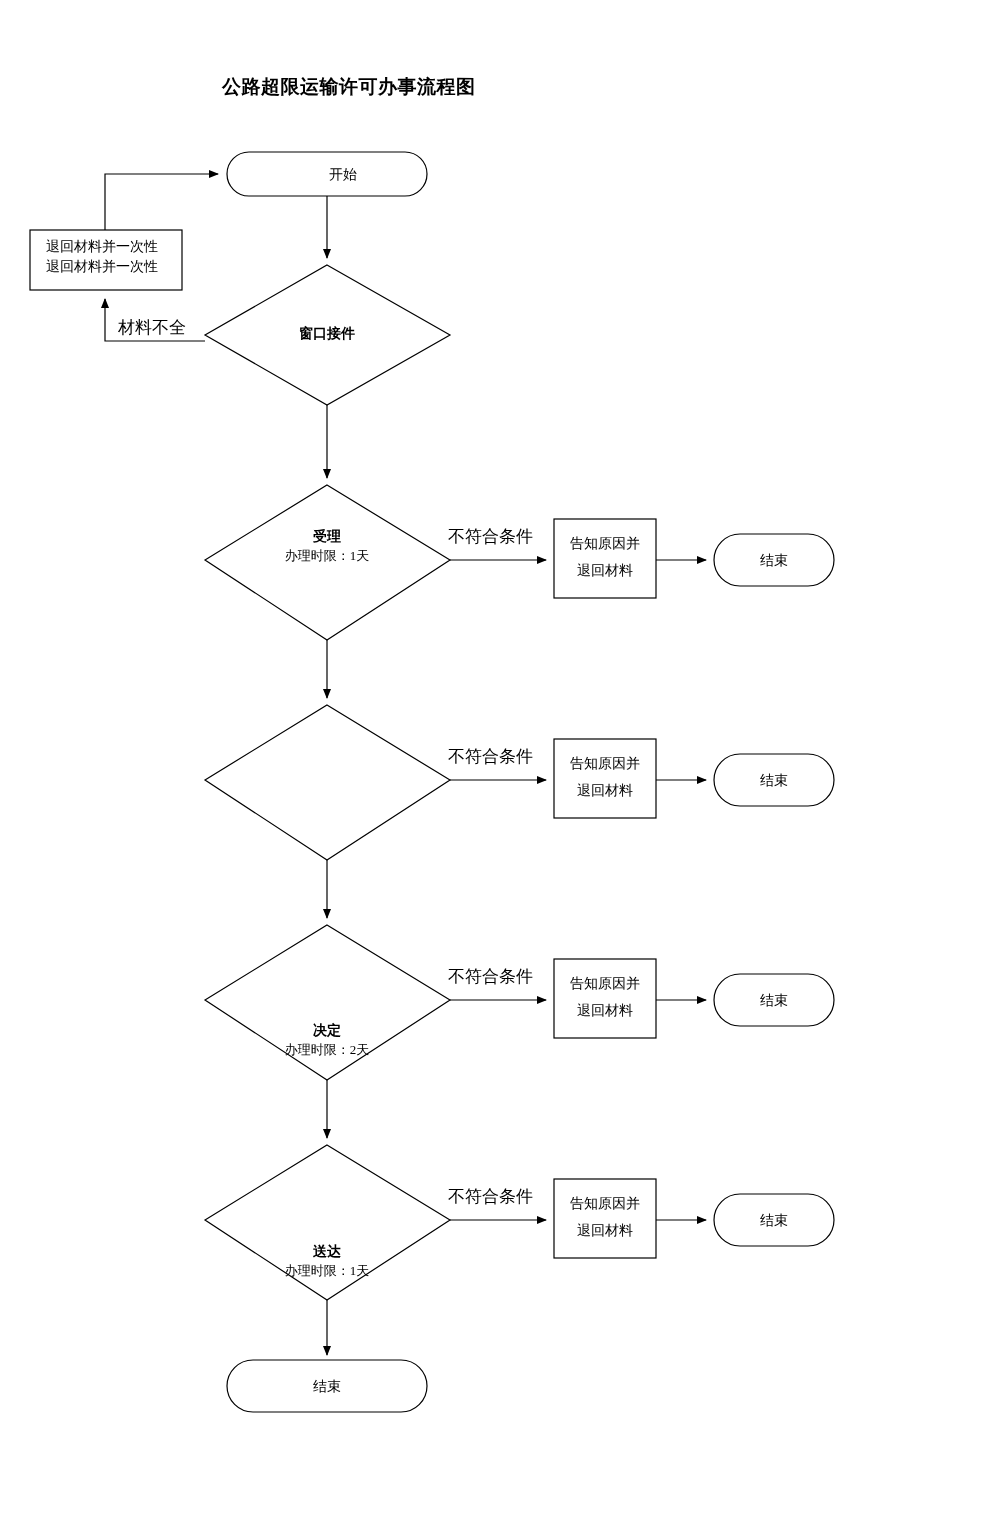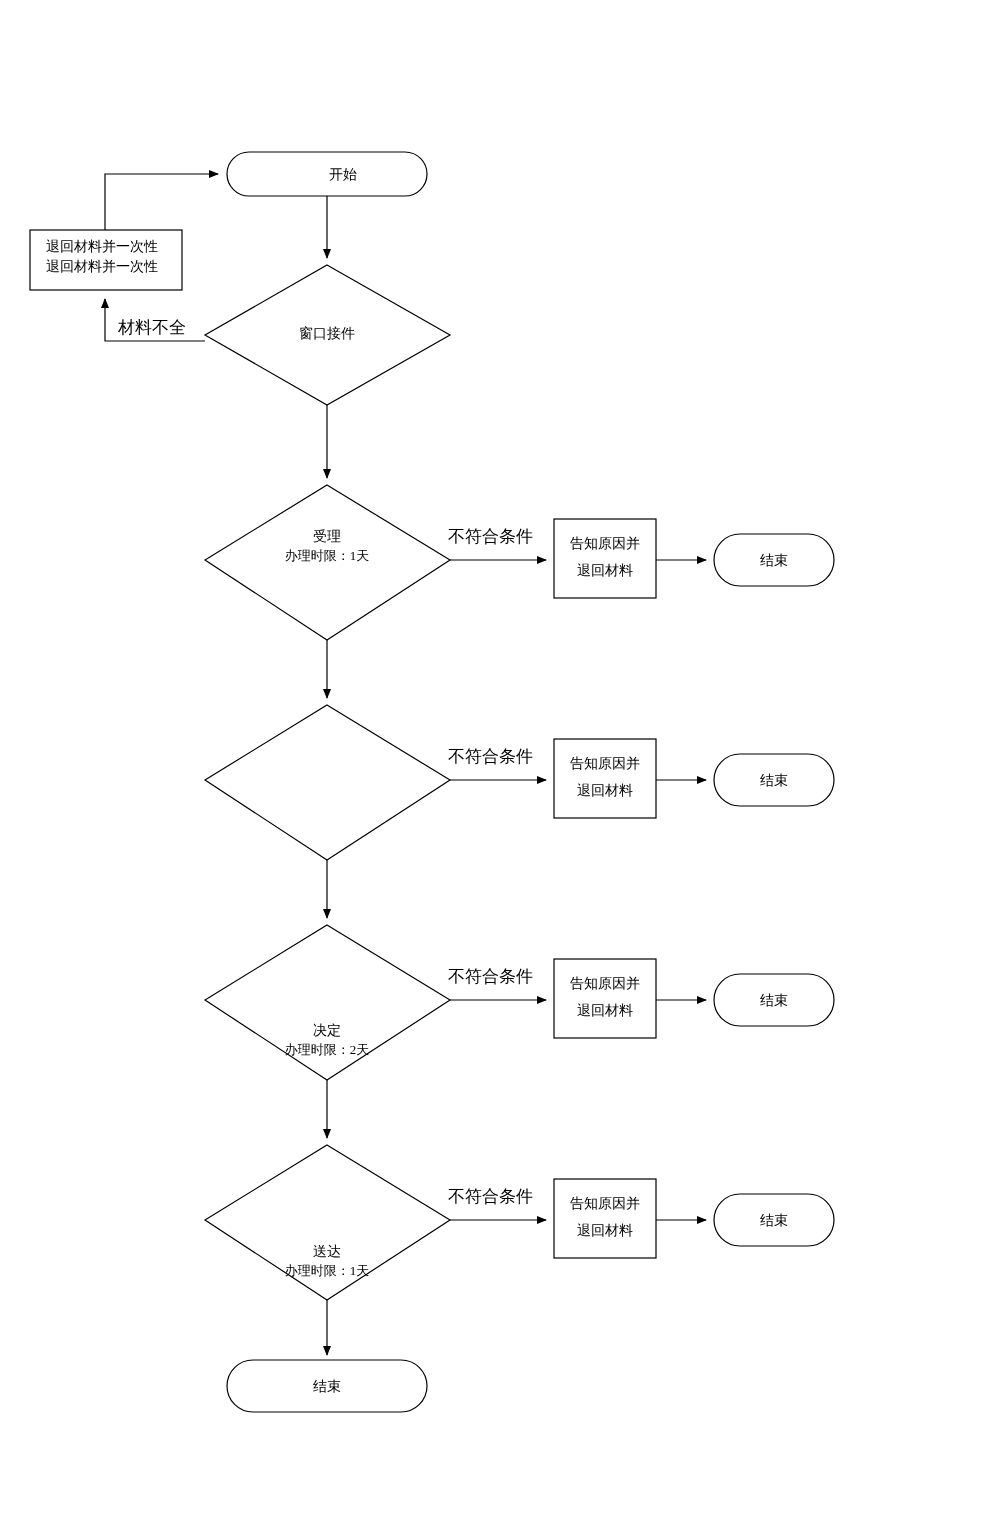--- a/index.html
+++ b/index.html
@@ -46,38 +46,39 @@
     font-family: "Liberation Serif", "DejaVu Serif", serif;
   }
   .term-text {
     font-size: 14px;
   }
   .proc-text {
     font-size: 14px;
   }
   .dec-head {
     font-size: 14px;
-    font-weight: normal;
+    font-weight: bold;
   }
   .dec-sub {
     font-size: 13px;
     font-weight: normal;
   }
   .edge-label {
     position: absolute;
     font-size: 17px;
     white-space: nowrap;
     pointer-events: none;
   }
 </style>
 </head>
 <body>
 
 <div id="canvas">
 
+  <div class="title">公路超限运输许可办事流程图</div>
 
   <svg id="svg-layer" viewBox="0 0 1000 1530" xmlns="http://www.w3.org/2000/svg">
     <defs>
       <marker id="arrow" markerWidth="10" markerHeight="10" refX="9" refY="4" orient="auto" markerUnits="userSpaceOnUse">
         <path d="M0,0 L10,4 L0,8 Z" fill="#000000"></path>
       </marker>
     </defs>
 
     <g stroke="#000000" stroke-width="1.2" fill="none">
 

